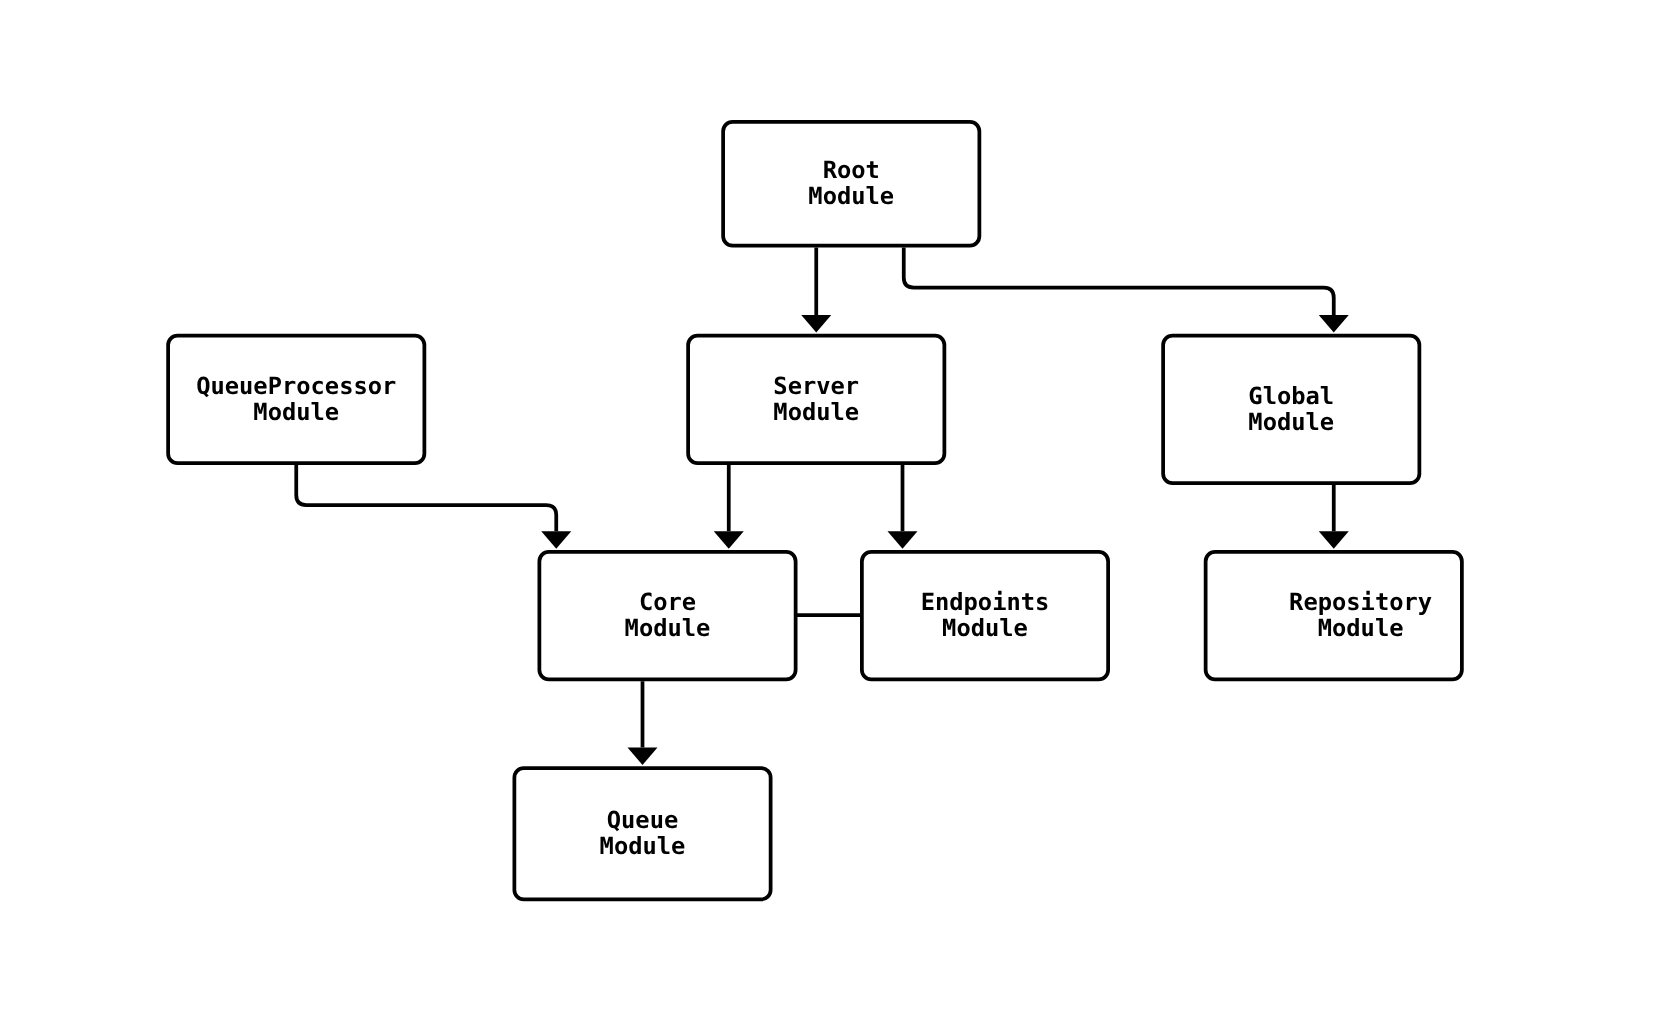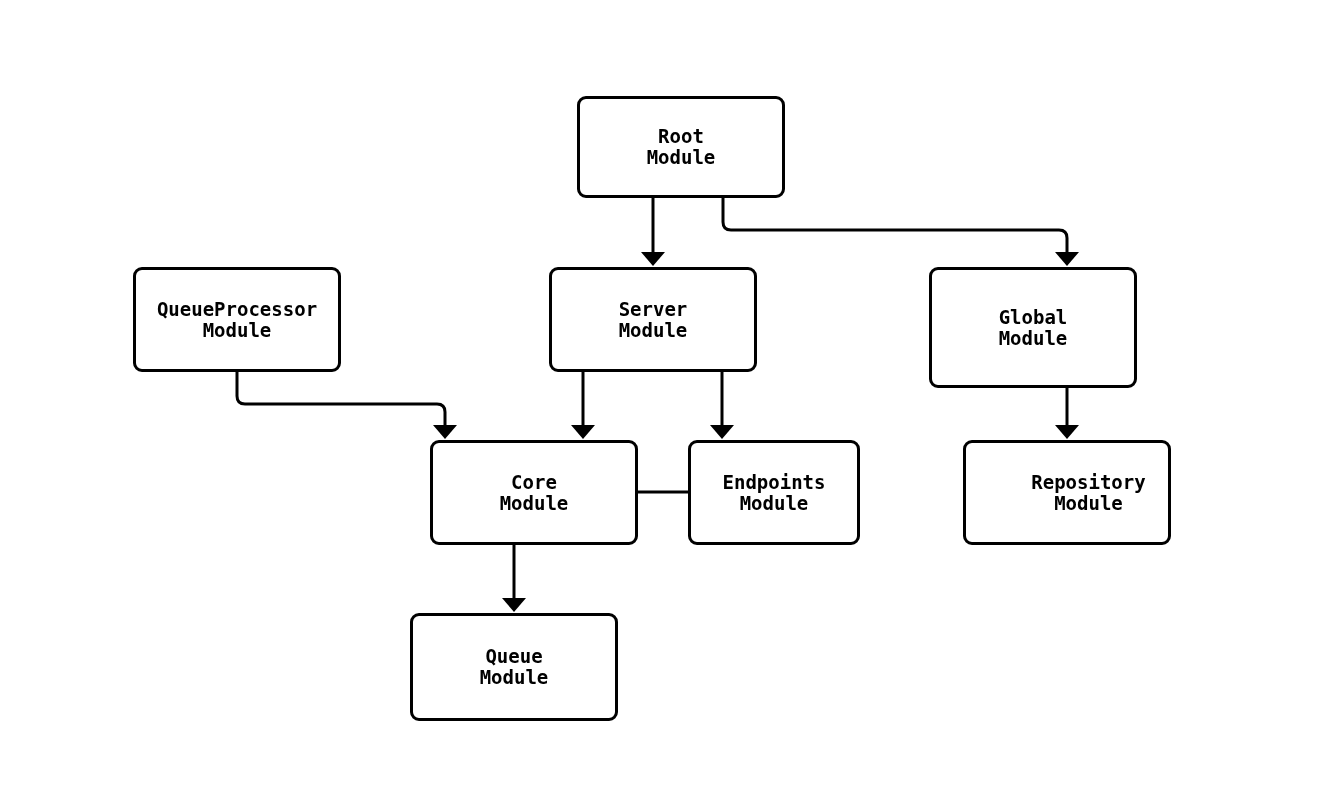--- a/index.html
+++ b/index.html
@@ -47,21 +47,21 @@
     line-height: 21px;
     color: #000000;
     text-align: center;
     white-space: pre-line;
   }
   .n-root        { left: 549px; top: 96px;  width: 208px; height: 102px; margin-left: 28px; }
   .n-queueproc   { left: 133px; top: 267px; width: 208px; height: 105px; }
   .n-server      { left: 549px; top: 267px; width: 208px; height: 105px; }
   .n-global      { left: 909px; top: 267px; width: 208px; height: 121px; margin-left: 20px; }
   .n-core        { left: 410px; top: 440px; width: 208px; height: 105px; margin-left: 20px; }
-  .n-endpoints   { left: 688px; top: 440px; width: 172px; height: 105px; }
+  .n-endpoints   { left: 688px; top: 440px; width: 200px; height: 105px; }
   .n-repository  { left: 963px; top: 440px; width: 208px; height: 105px; padding-left: 43px; }
   .n-queue       { left: 410px; top: 613px; width: 208px; height: 108px; }
 </style>
 </head>
 <body>
 
 <div class="canvas">
 
   <svg class="edges" viewBox="0 0 1337 809" xmlns="http://www.w3.org/2000/svg">
 

